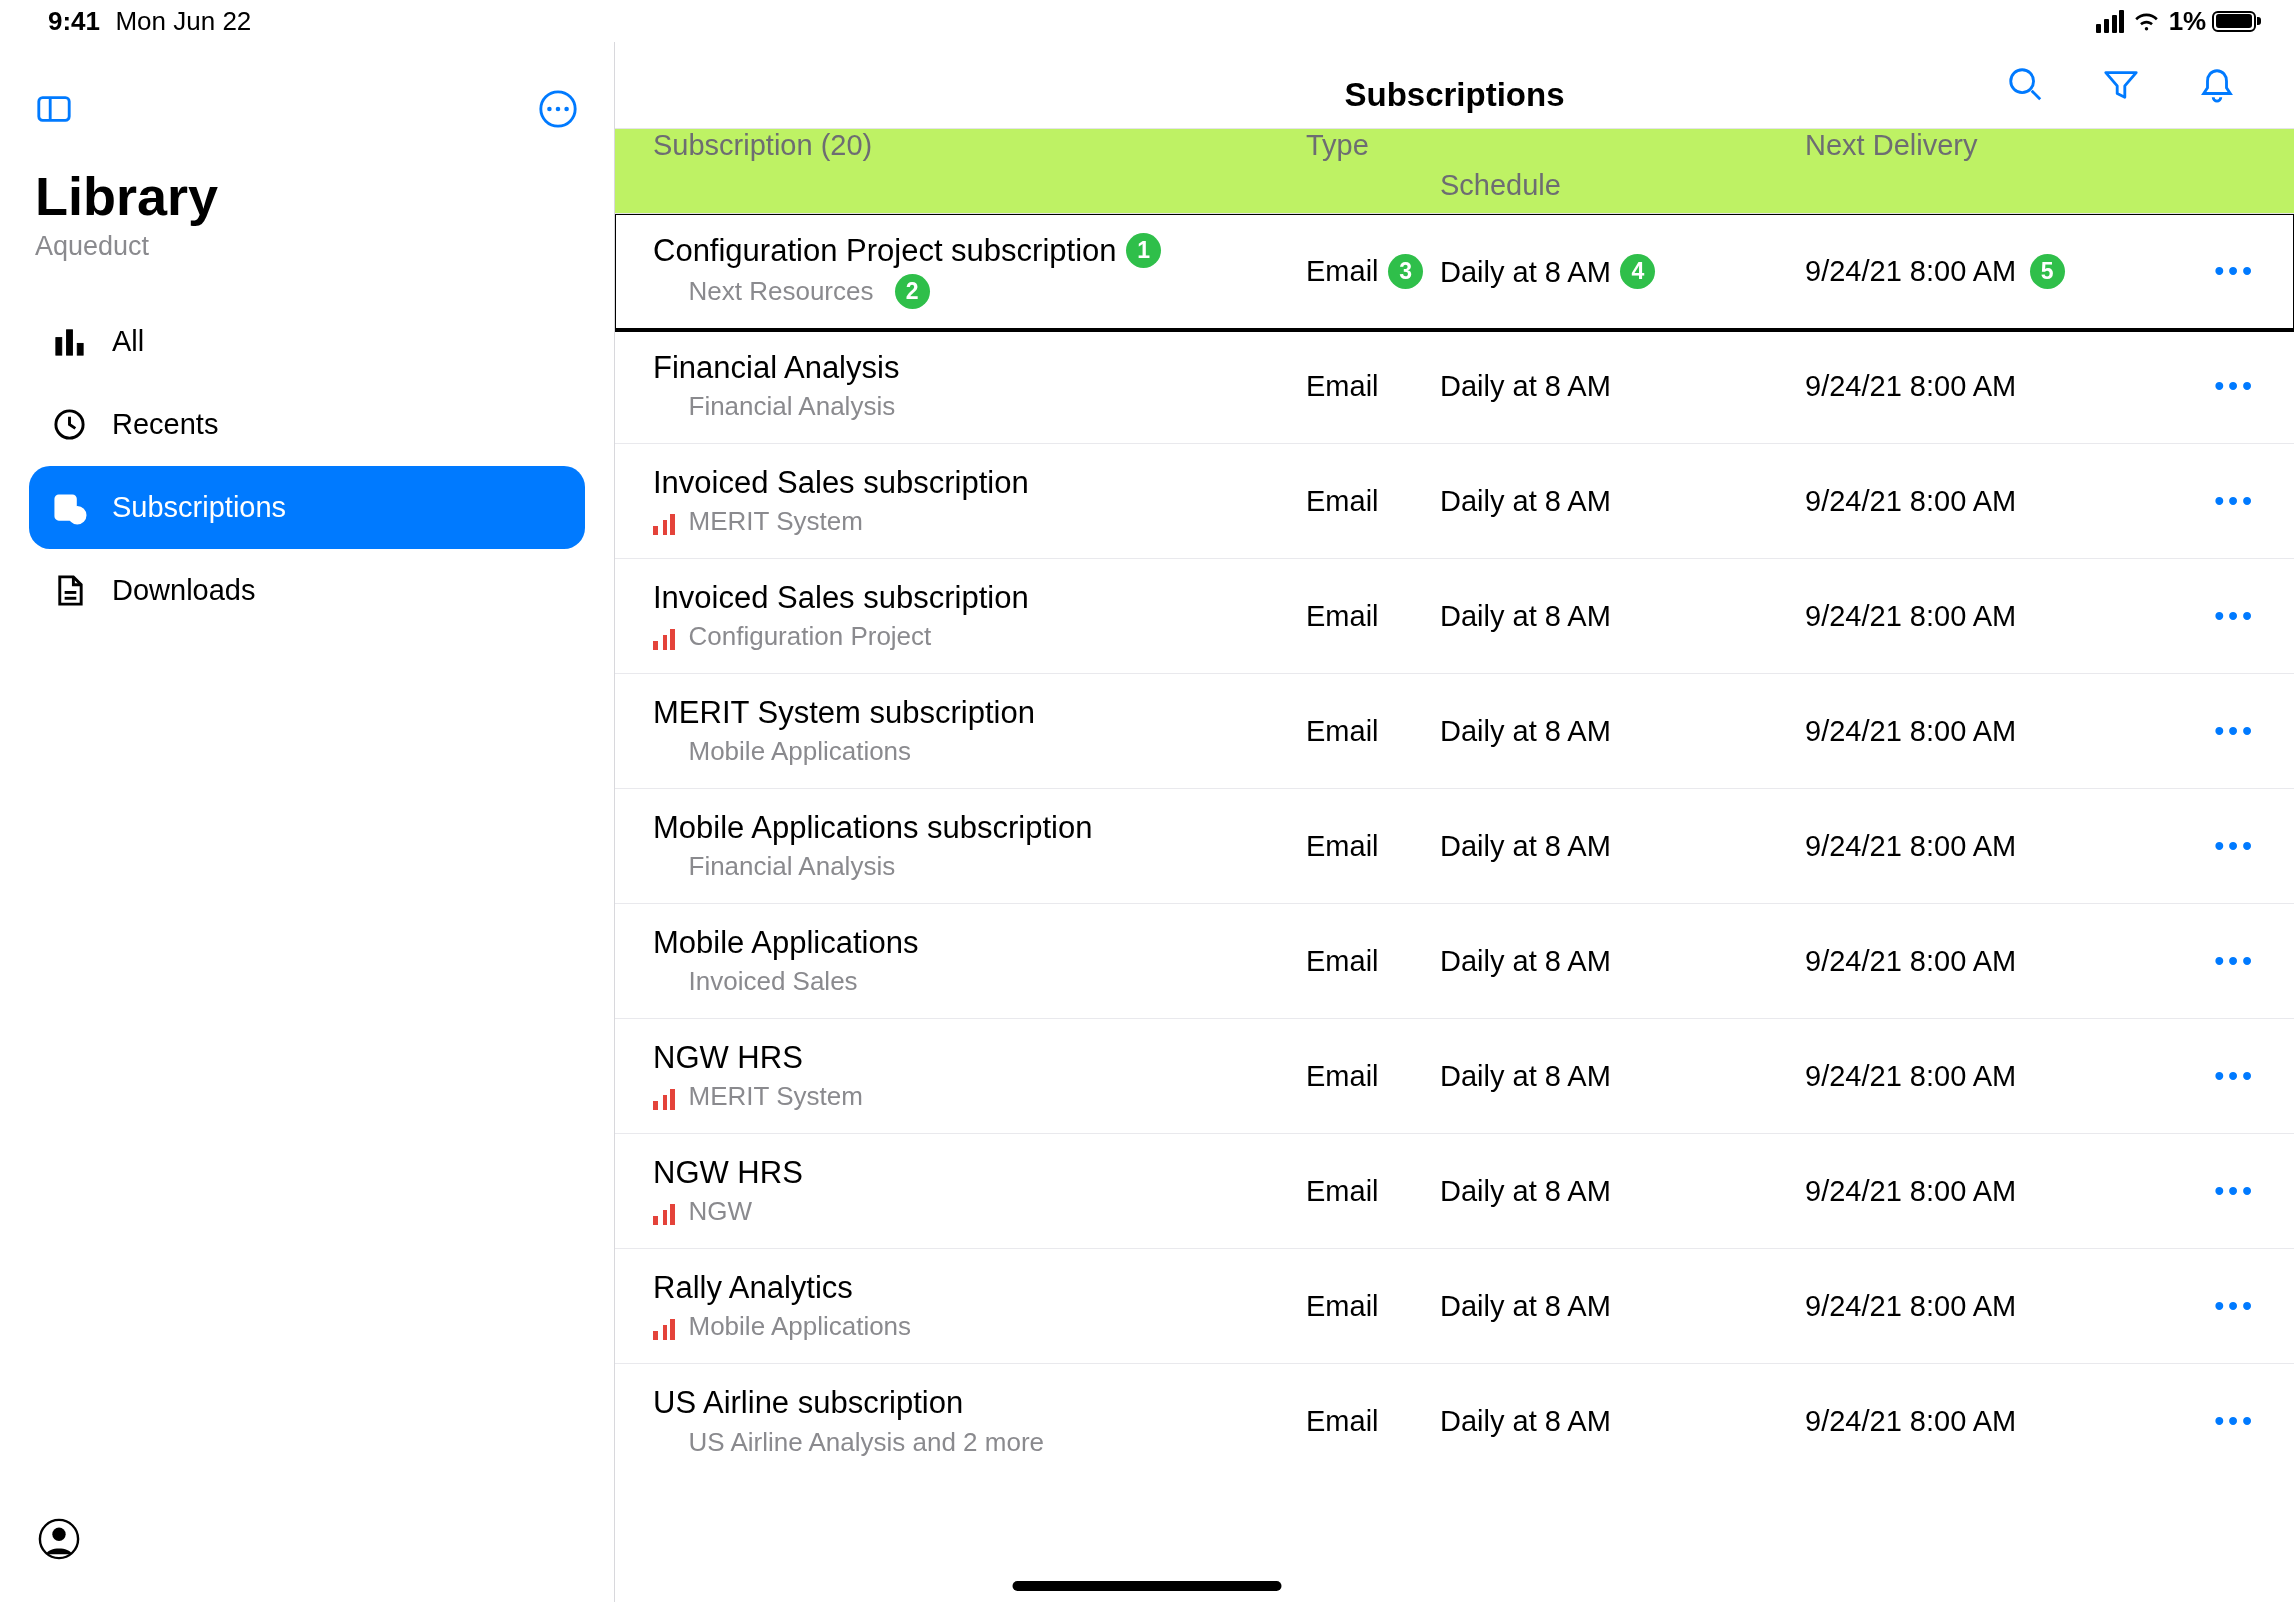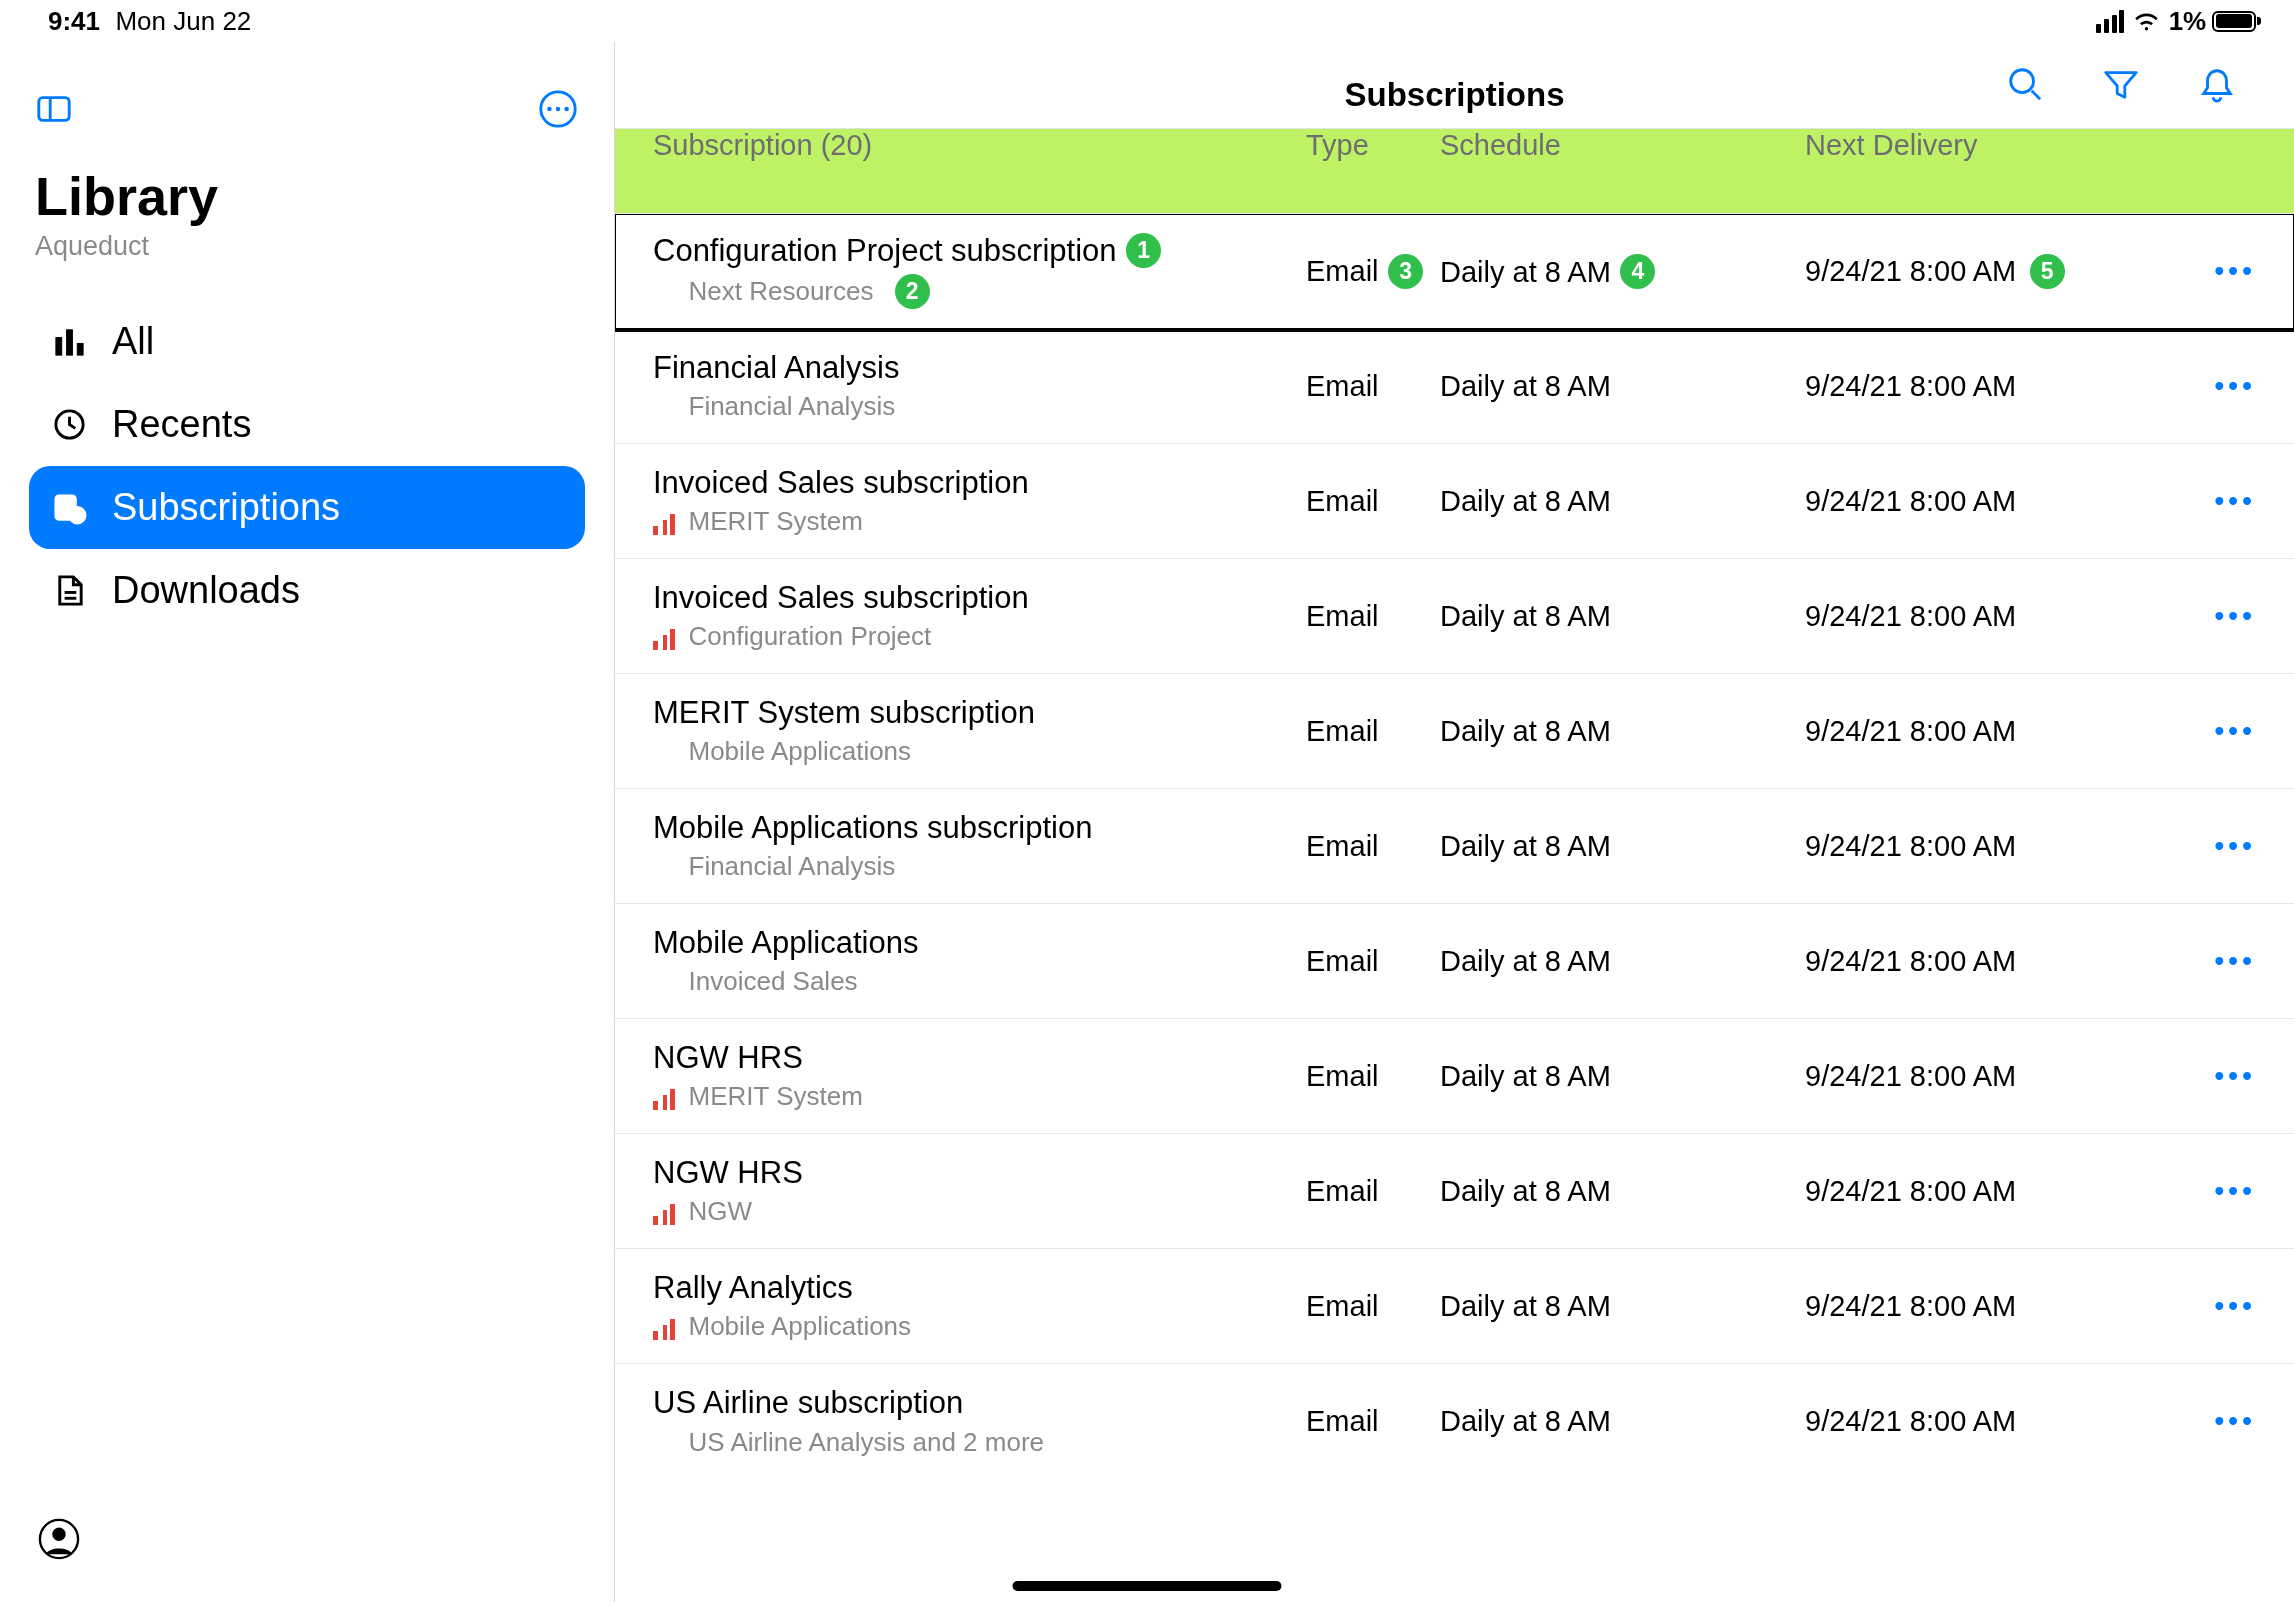--- a/index.html
+++ b/index.html
@@ -82,21 +82,21 @@
 
   
   .nav { display:flex; flex-direction:column; gap:0; padding:0 29px; }
   .nav-item {
     display:flex;
     align-items:center;
     gap:25px;
     height:83px;
     padding:0 23px;
     border-radius:21px;
-    font-size:38px;
+    font-size:29px;
     cursor:pointer;
   }
   .nav-item.selected { background:#007aff; color:#fff; }
   .nav-icon { width:35px; height:35px; display:flex; align-items:center; justify-content:center; }
   .nav-icon svg { stroke:#000; }
   .nav-item.selected .nav-icon svg { stroke:#fff; fill:#fff; }
 
   
   .sb-footer {
     position:absolute;
@@ -134,21 +134,21 @@
     background:#bef264;
     border-top:1.4px solid #e4e4e8;
     border-bottom:1.4px solid #e4e4e8;
     display:flex;
     padding:0 38px 0 38px;
     font-size:29px;
     color:#6d6d72;
   }
   .col-sub { flex: 0 0 653px; }
   .col-type{ flex: 0 0 134px; }
-  .col-sched{flex: 0 0 365px; }
+  .col-sched{flex: 0 0 365px; margin-top: 40px; }
   .col-next{ flex: 1 1 auto; }
   .col-more{ flex: 0 0 77px; text-align:right; }
 
   
   .rows { flex:1; overflow:hidden; }
   .row {
     display:flex;
     align-items:center;
     height:115px;
     padding:0 38px;

